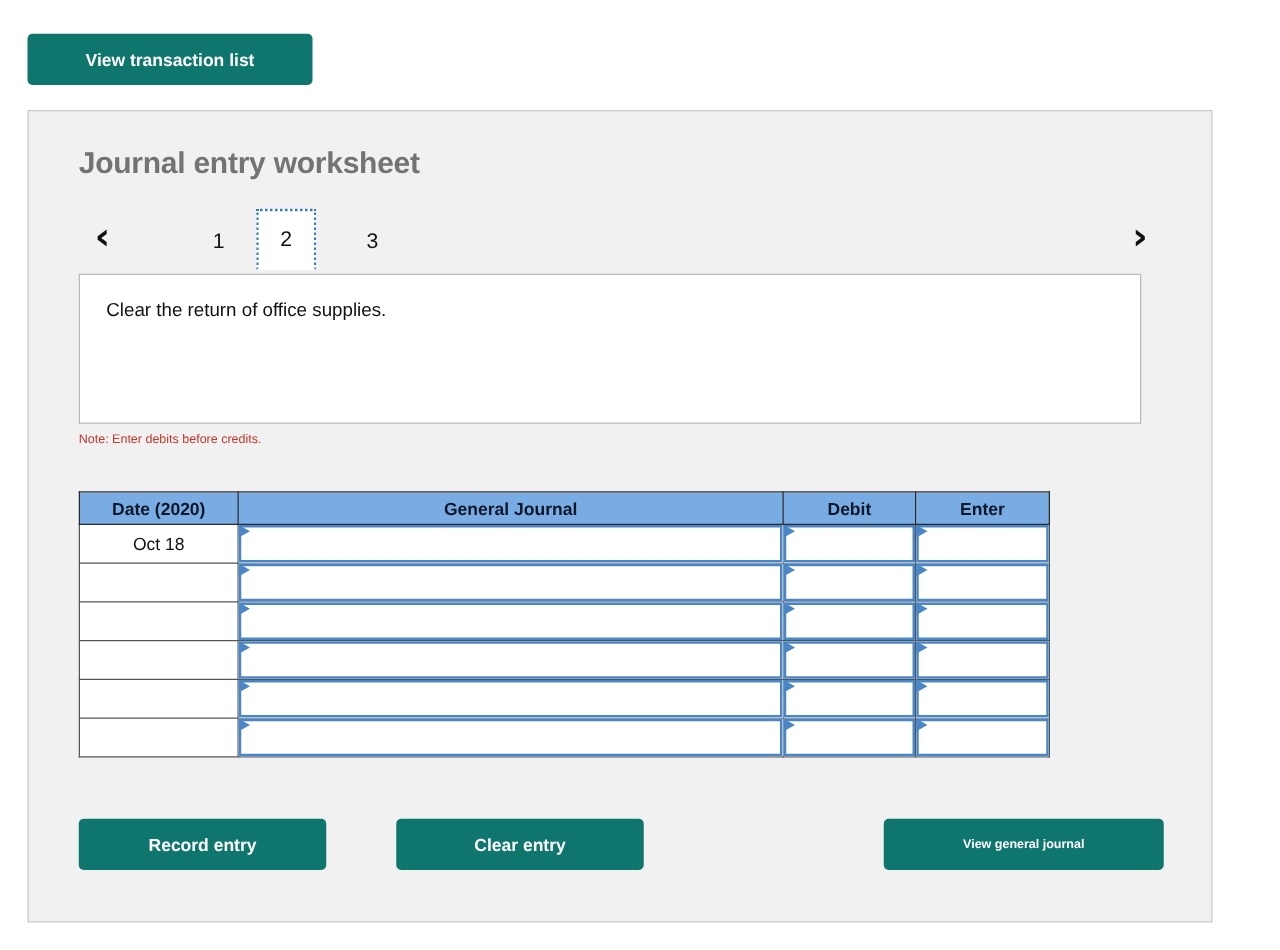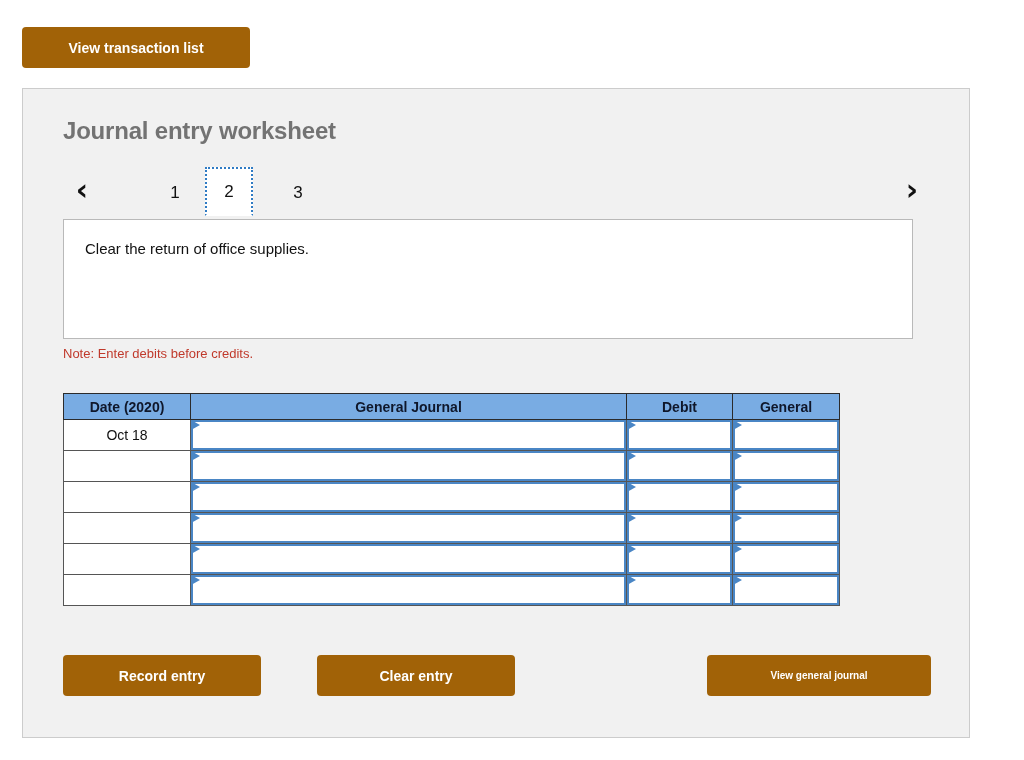--- a/index.html
+++ b/index.html
@@ -11,21 +11,21 @@
   #root {
     position: relative;
     width: 1024px;
     height: 760px;
     background: #ffffff;
     overflow: hidden;
   }
 
   
   .btn-blue {
-    background: #a16207;
+    background: #0f766e;
     color: #ffffff;
     border: none;
     border-radius: 4px;
     font-family: "Liberation Sans", sans-serif;
     font-weight: bold;
     cursor: pointer;
     padding: 0;
     text-align: center;
     white-space: nowrap;
   }
@@ -130,21 +130,21 @@
     left: 21px;
     top: 20px;
     font-size: 15px;
     color: #111111;
   }
 
   #note {
     position: absolute;
     left: 40px;
     top: 257px;
-    font-size: 13px;
+    font-size: 10px;
     color: #c0392b;
   }
 
   
   #journal-table {
     position: absolute;
     left: 40px;
     top: 304px;
     border-collapse: collapse;
     table-layout: fixed;
@@ -266,21 +266,21 @@
         <col class="col-date">
         <col class="col-gj">
         <col class="col-debit">
         <col class="col-credit">
       </colgroup>
       <thead>
         <tr>
           <th>Date (2020)</th>
           <th>General Journal</th>
           <th>Debit</th>
-          <th>General</th>
+          <th>Enter</th>
         </tr>
       </thead>
       <tbody>
         <tr>
           <td class="date-cell">Oct 18</td>
           <td class="input-cell">
             <div class="cell-field"></div>
           </td>
           <td class="input-cell">
             <div class="cell-field"></div>

